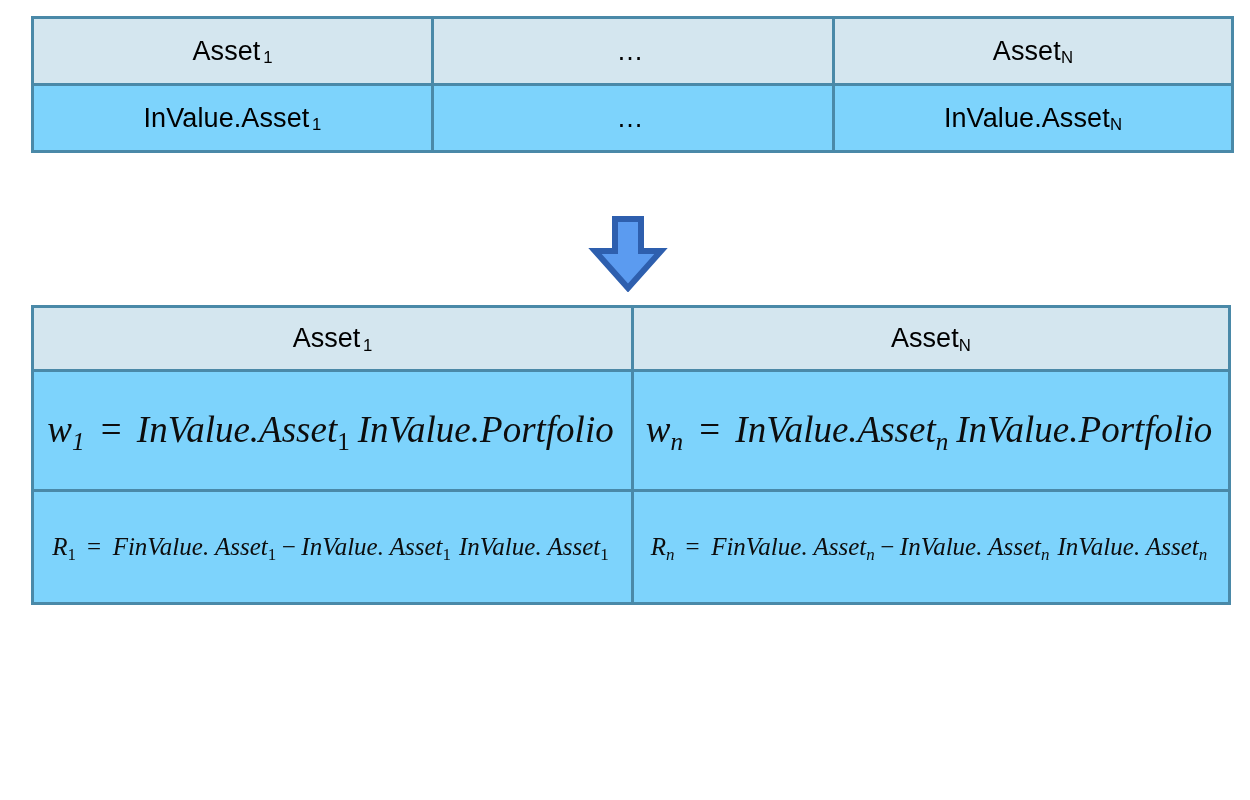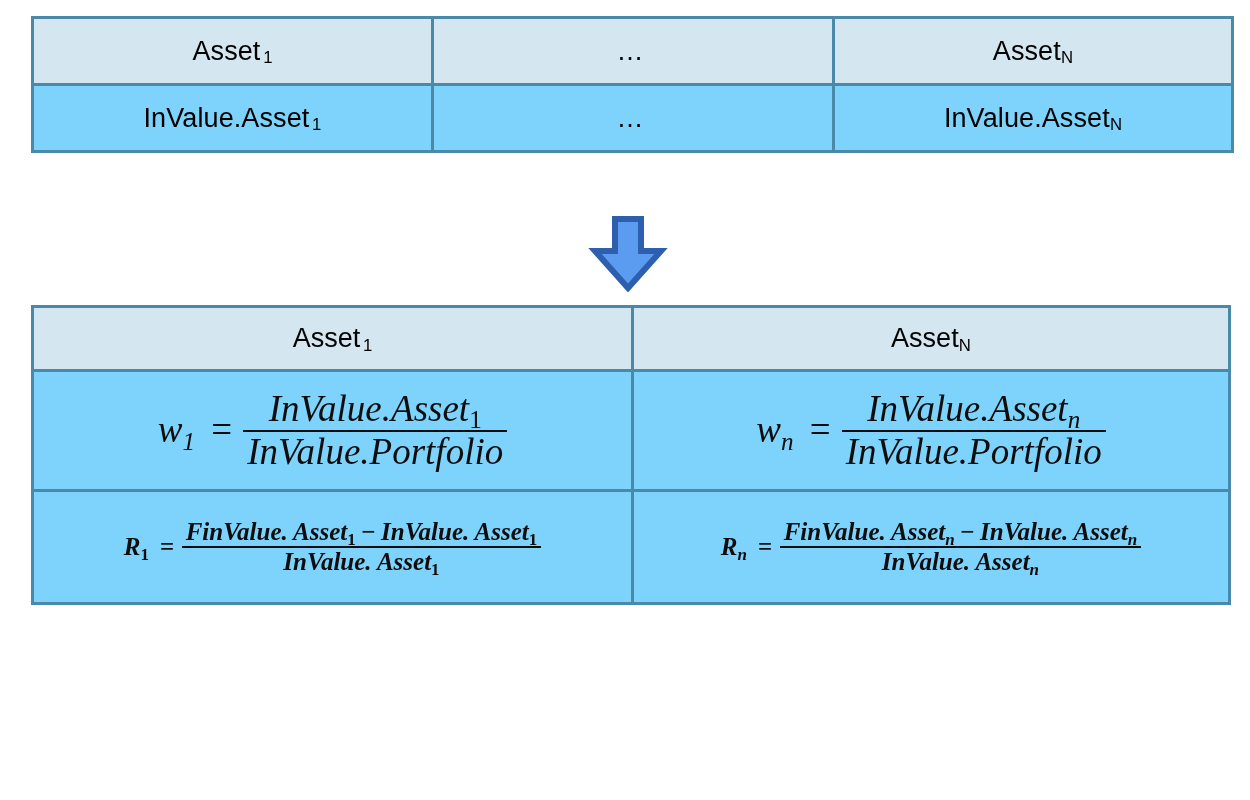--- a/index.html
+++ b/index.html
@@ -103,33 +103,32 @@
     align-items: center;
     justify-content: center;
     font-family: "Liberation Serif", "DejaVu Serif", serif;
     font-style: italic;
     color: #0d0d0d;
     line-height: 1.05;
   }
   
   .math-w { font-size: 37px; font-weight: 400; }
   
-  .math-r { font-size: 25px; font-weight: 700; }
+  .math-r { font-size: 25px; font-weight: 400; }
 
   .lhs {
     white-space: nowrap;
     margin-right: .34em;
   }
   .eq {
     font-style: normal;
     margin: 0 .30em 0 .10em;
   }
   .frac {
     display: inline-flex;
-    flex-direction: column;
     align-items: center;
     justify-content: center;
     vertical-align: middle;
   }
   .num, .den {
     white-space: nowrap;
     padding: 1px 4px;
   }
   .bar {
     width: 100%;

